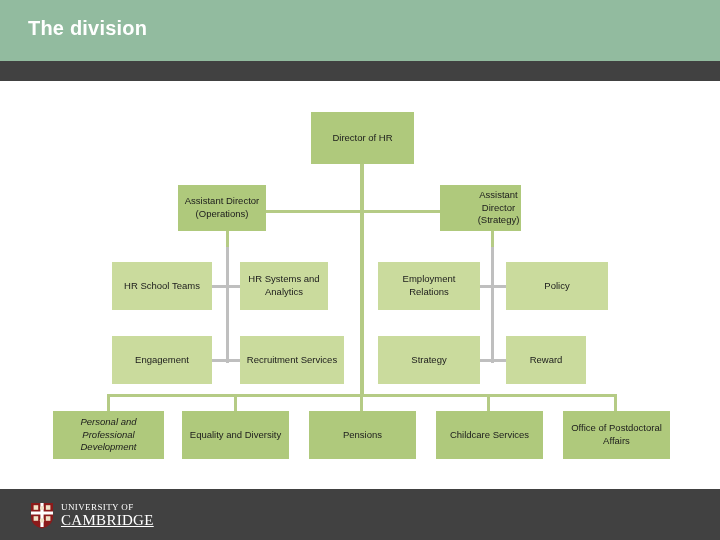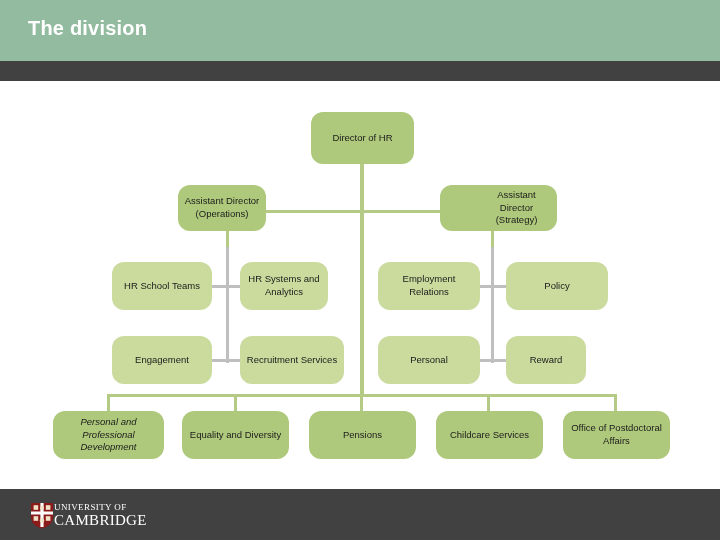--- a/index.html
+++ b/index.html
@@ -50,21 +50,20 @@
     box-sizing: border-box;
     display: flex;
     align-items: center;
     justify-content: center;
     text-align: center;
     color: #1b1b1b;
     font-size: 9.5px;
     line-height: 1.35;
     padding: 2px 4px;
     z-index: 3;
-    border-radius: 12px;
   }
   .node.dark  { background: #afc97c; }
   .node.light { background: #cadb9d; }
 
   
   .conn {
     position: absolute;
     z-index: 1;
   }
   .conn.green { background: #b5cb85; }
@@ -75,35 +74,36 @@
     position: absolute;
     left: 0; top: 489px;
     width: 720px; height: 51px;
     background: #414141;
   }
   #cambridge-logo {
     position: absolute;
     left: 30px; top: 502px;
     display: flex;
     align-items: center;
+    gap: 7px;
   }
   #crest {
     width: 24px; height: 27px;
     position: relative;
   }
   #logo-wordmark {
     display: flex;
     flex-direction: column;
     justify-content: center;
     color: #ffffff;
     font-family: "Liberation Serif", serif;
     line-height: 1;
   }
   #logo-line-1 { font-size: 9px; letter-spacing: 0.4px; }
-  #logo-line-2 { font-size: 15px; letter-spacing: 0.3px; margin-top: 1px; }
+  #logo-line-2 { font-size: 15px; letter-spacing: 0.3px; margin-top: 1px; text-decoration: underline; }
 </style>
 </head>
 <body>
 
 <div id="header-band"></div>
 <div id="page-title">The division</div>
 <div id="header-rule"></div>
 
 <div id="org-chart">
 
@@ -128,21 +128,21 @@
   <div class="conn green" style="left:487px; top:313px; width:3px; height:17px;"></div>
   <div class="conn green" style="left:614px; top:313px; width:3px; height:17px;"></div>
 
   <div class="node dark" style="left:311px; top:31px; width:103px; height:52px;">
     <span>Director of HR</span>
   </div>
 
   <div class="node dark" style="left:178px; top:104px; width:88px; height:46px;">
     <span>Assistant Director (Operations)</span>
   </div>
-  <div class="node dark" style="left:440px; top:104px; width:117px; height:46px;padding-left:40px;">
+  <div class="node dark" style="left:440px; top:104px; width:81px; height:46px;padding-left:40px;">
     <span>Assistant Director (Strategy)</span>
   </div>
 
   <div class="node light" style="left:112px; top:181px; width:100px; height:48px;">
     <span>HR School Teams</span>
   </div>
   <div class="node light" style="left:240px; top:181px; width:88px; height:48px;">
     <span>HR Systems and Analytics</span>
   </div>
   <div class="node light" style="left:378px; top:181px; width:102px; height:48px;">
@@ -152,21 +152,21 @@
     <span>Policy</span>
   </div>
 
   <div class="node light" style="left:240px; top:255px; width:104px; height:48px;">
     <span>Recruitment Services</span>
   </div>
   <div class="node light" style="left:112px; top:255px; width:100px; height:48px;">
     <span>Engagement</span>
   </div>
   <div class="node light" style="left:378px; top:255px; width:102px; height:48px;">
-    <span>Personal</span>
+    <span>Strategy</span>
   </div>
   <div class="node light" style="left:506px; top:255px; width:80px; height:48px;">
     <span>Reward</span>
   </div>
 
   <div class="node dark" style="left:53px; top:330px; width:111px; height:48px;font-style:italic;">
     <span>Personal and Professional Development</span>
   </div>
   <div class="node dark" style="left:309px; top:330px; width:107px; height:48px;">
     <span>Pensions</span>

